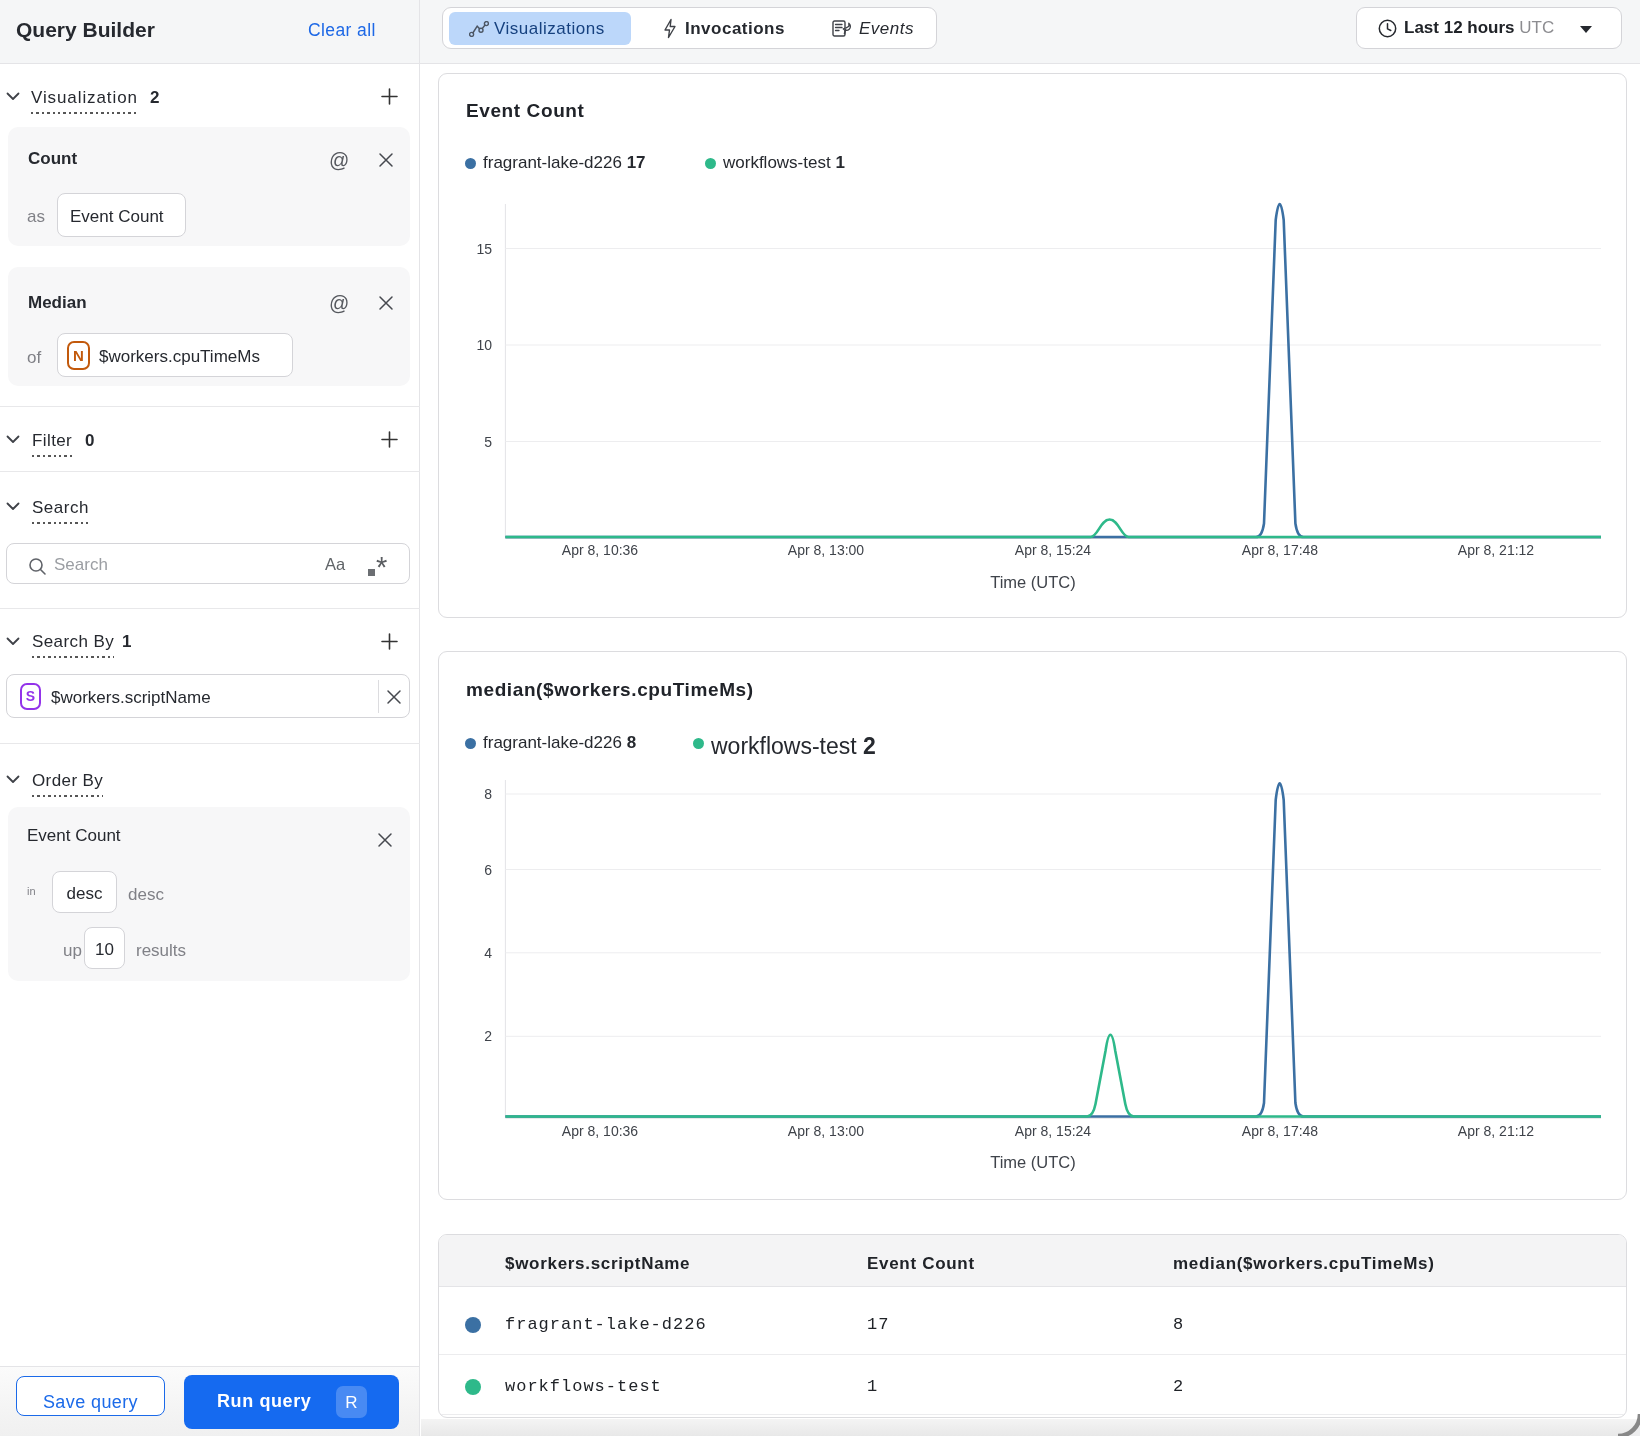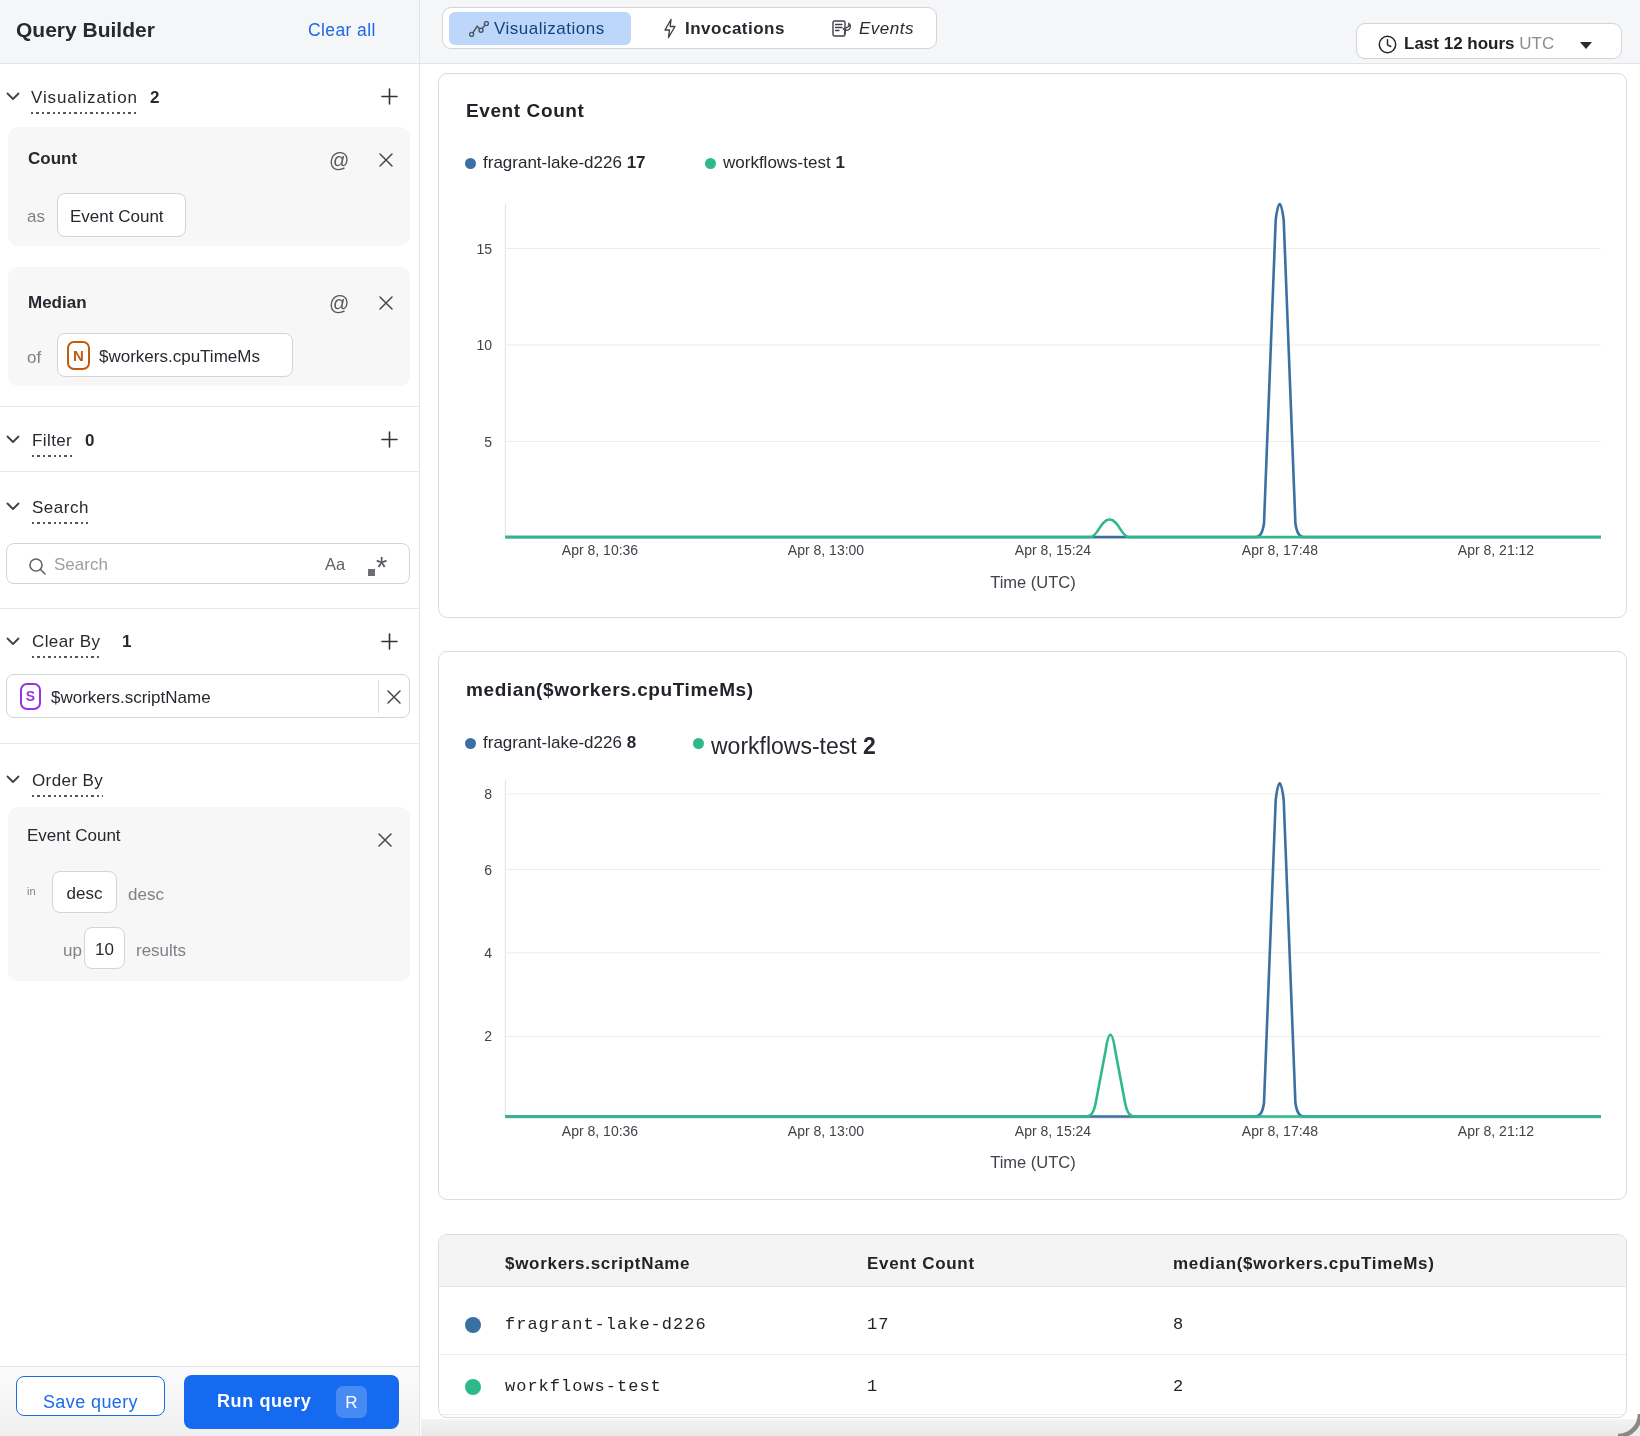--- a/index.html
+++ b/index.html
@@ -84,21 +84,21 @@
     <div class="abs" style="left:318px;top:11px;font-size:16.5px;color:#606468;">Aa</div>
     <div class="abs" style="left:361px;top:25px;width:7px;height:7px;background:#6b6e72;"></div>
     <div class="abs" style="left:369px;top:7px;font-size:29px;color:#5a5d61;">*</div>
   </div>
 
   <div class="divider" style="top:608px;"></div>
 
   <svg class="abs" style="left:6px;top:637px;" width="14" height="9" viewBox="0 0 14 9">
       <polyline points="1.5,1.5 7,7 12.5,1.5" fill="none" stroke="#3f4248" stroke-width="1.8" stroke-linecap="round" stroke-linejoin="round"></polyline>
     </svg>
-  <span class="abs dark dotted" style="left:32px;top:632px;font-size:17px;letter-spacing:0.4px;">Clear By</span>
+  <span class="abs dark dotted" style="left:32px;top:632px;font-size:17px;letter-spacing:0.4px;">Search By</span>
   <span class="abs dark" style="left:122px;top:632px;font-size:17px;font-weight:600;">1</span>
   <svg class="abs" style="left:381px;top:633px;" width="17" height="17" viewBox="0 0 17 17">
       <path d="M8.5 1 V16 M1 8.5 H16" stroke="#333" stroke-width="1.6" stroke-linecap="round"></path>
     </svg>
 
   <div class="abs inp" style="left:6px;top:674px;width:404px;height:44px;">
     <div class="abs" style="left:13px;top:8px;width:21px;height:27px;border:2px solid #9333ea;border-radius:7px;color:#9333ea;font-size:14px;font-weight:700;text-align:center;line-height:23px;">S</div>
     <div class="abs dark" style="left:44px;top:13px;font-size:17px;">$workers.scriptName</div>
     <div class="abs" style="left:371px;top:5px;width:1px;height:33px;background:#dcdcdf;"></div>
     <svg class="abs" style="left:379px;top:14px;" width="16" height="16" viewBox="0 0 16 16">
@@ -160,21 +160,21 @@
   <div class="abs" style="left:242px;top:11px;font-size:17px;letter-spacing:0.5px;color:#26292f;font-weight:bold;">Invocations</div>
   <svg class="abs" style="left:389px;top:12px;" width="21" height="17" viewBox="0 0 21 17">
       <rect x="1" y="1" width="12" height="15" rx="1.5" fill="none" stroke="#3f4248" stroke-width="1.4"></rect>
       <path d="M3.5 4.5 H10 M3.5 7.5 H10 M3.5 10.5 H7" stroke="#3f4248" stroke-width="1.3" stroke-linecap="round"></path>
       <path d="M11.2 8.8 A4 4 0 1 0 16.8 3.2 L16.9 6.3 L14.2 7.9 Z" fill="#fff" stroke="#3f4248" stroke-width="1.3" stroke-linejoin="round"></path>
       <path d="M13.5 9.5 L12.5 13.5" stroke="#3f4248" stroke-width="1.6" stroke-linecap="round"></path>
     </svg>
   <div class="abs" style="left:416px;top:11px;font-size:17px;letter-spacing:0.5px;color:#26292f;font-style:italic;">Events</div>
 </div>
 
-<div class="abs" style="left:1356px;top:7px;width:266px;height:36px;background:#fff;border:1px solid #d4d4d8;border-radius:9px;margin-top:16px;">
+<div class="abs" style="left:1356px;top:7px;width:266px;height:42px;background:#fff;border:1px solid #d4d4d8;border-radius:9px;">
   <svg class="abs" style="left:21px;top:11px;" width="19" height="19" viewBox="0 0 19 19">
       <circle cx="9.5" cy="9.5" r="8.2" fill="none" stroke="#26292f" stroke-width="1.5"></circle>
       <path d="M9.5 4.8 V9.8 L12.8 11.5" fill="none" stroke="#26292f" stroke-width="1.5" stroke-linecap="round"></path>
     </svg>
   <div class="abs" style="left:47px;top:10px;font-size:17px;font-weight:600;color:#202328;">Last 12 hours <span style="font-weight:400;color:#8c8c90;">UTC</span></div>
   <svg class="abs" style="left:222px;top:17px;" width="14" height="9" viewBox="0 0 14 9">
       <path d="M1 1 H13 L7 8 Z" fill="#26292f"></path>
     </svg>
 </div>
 

